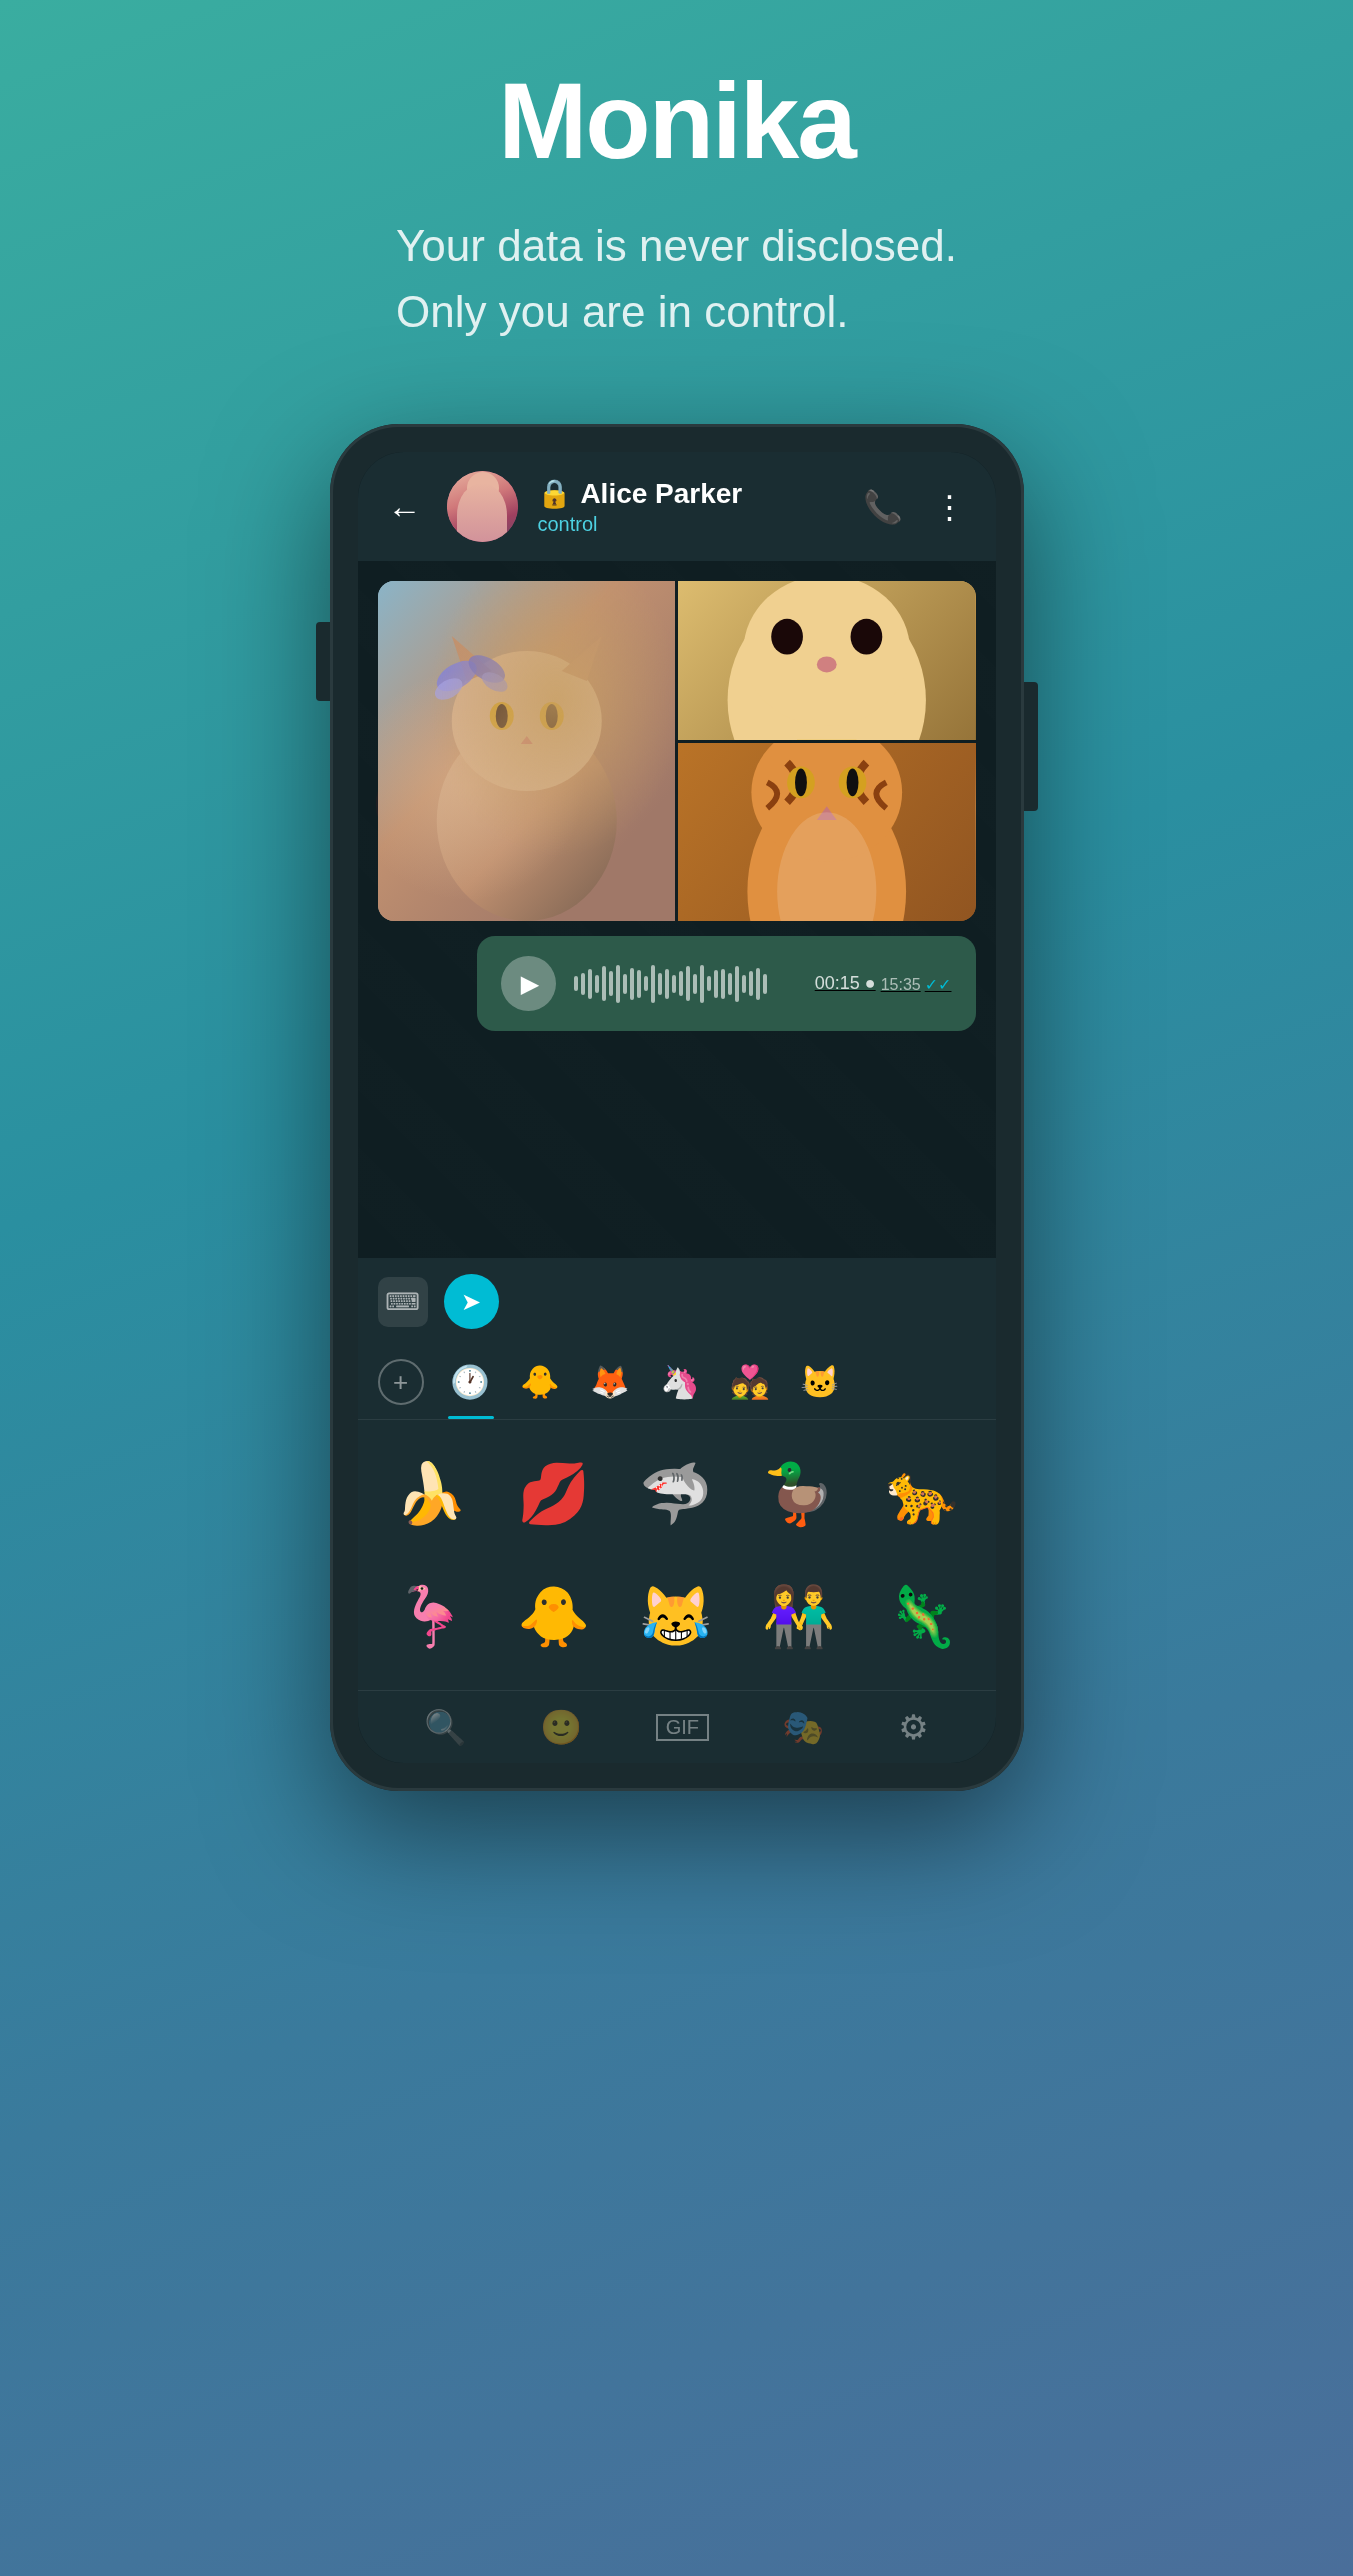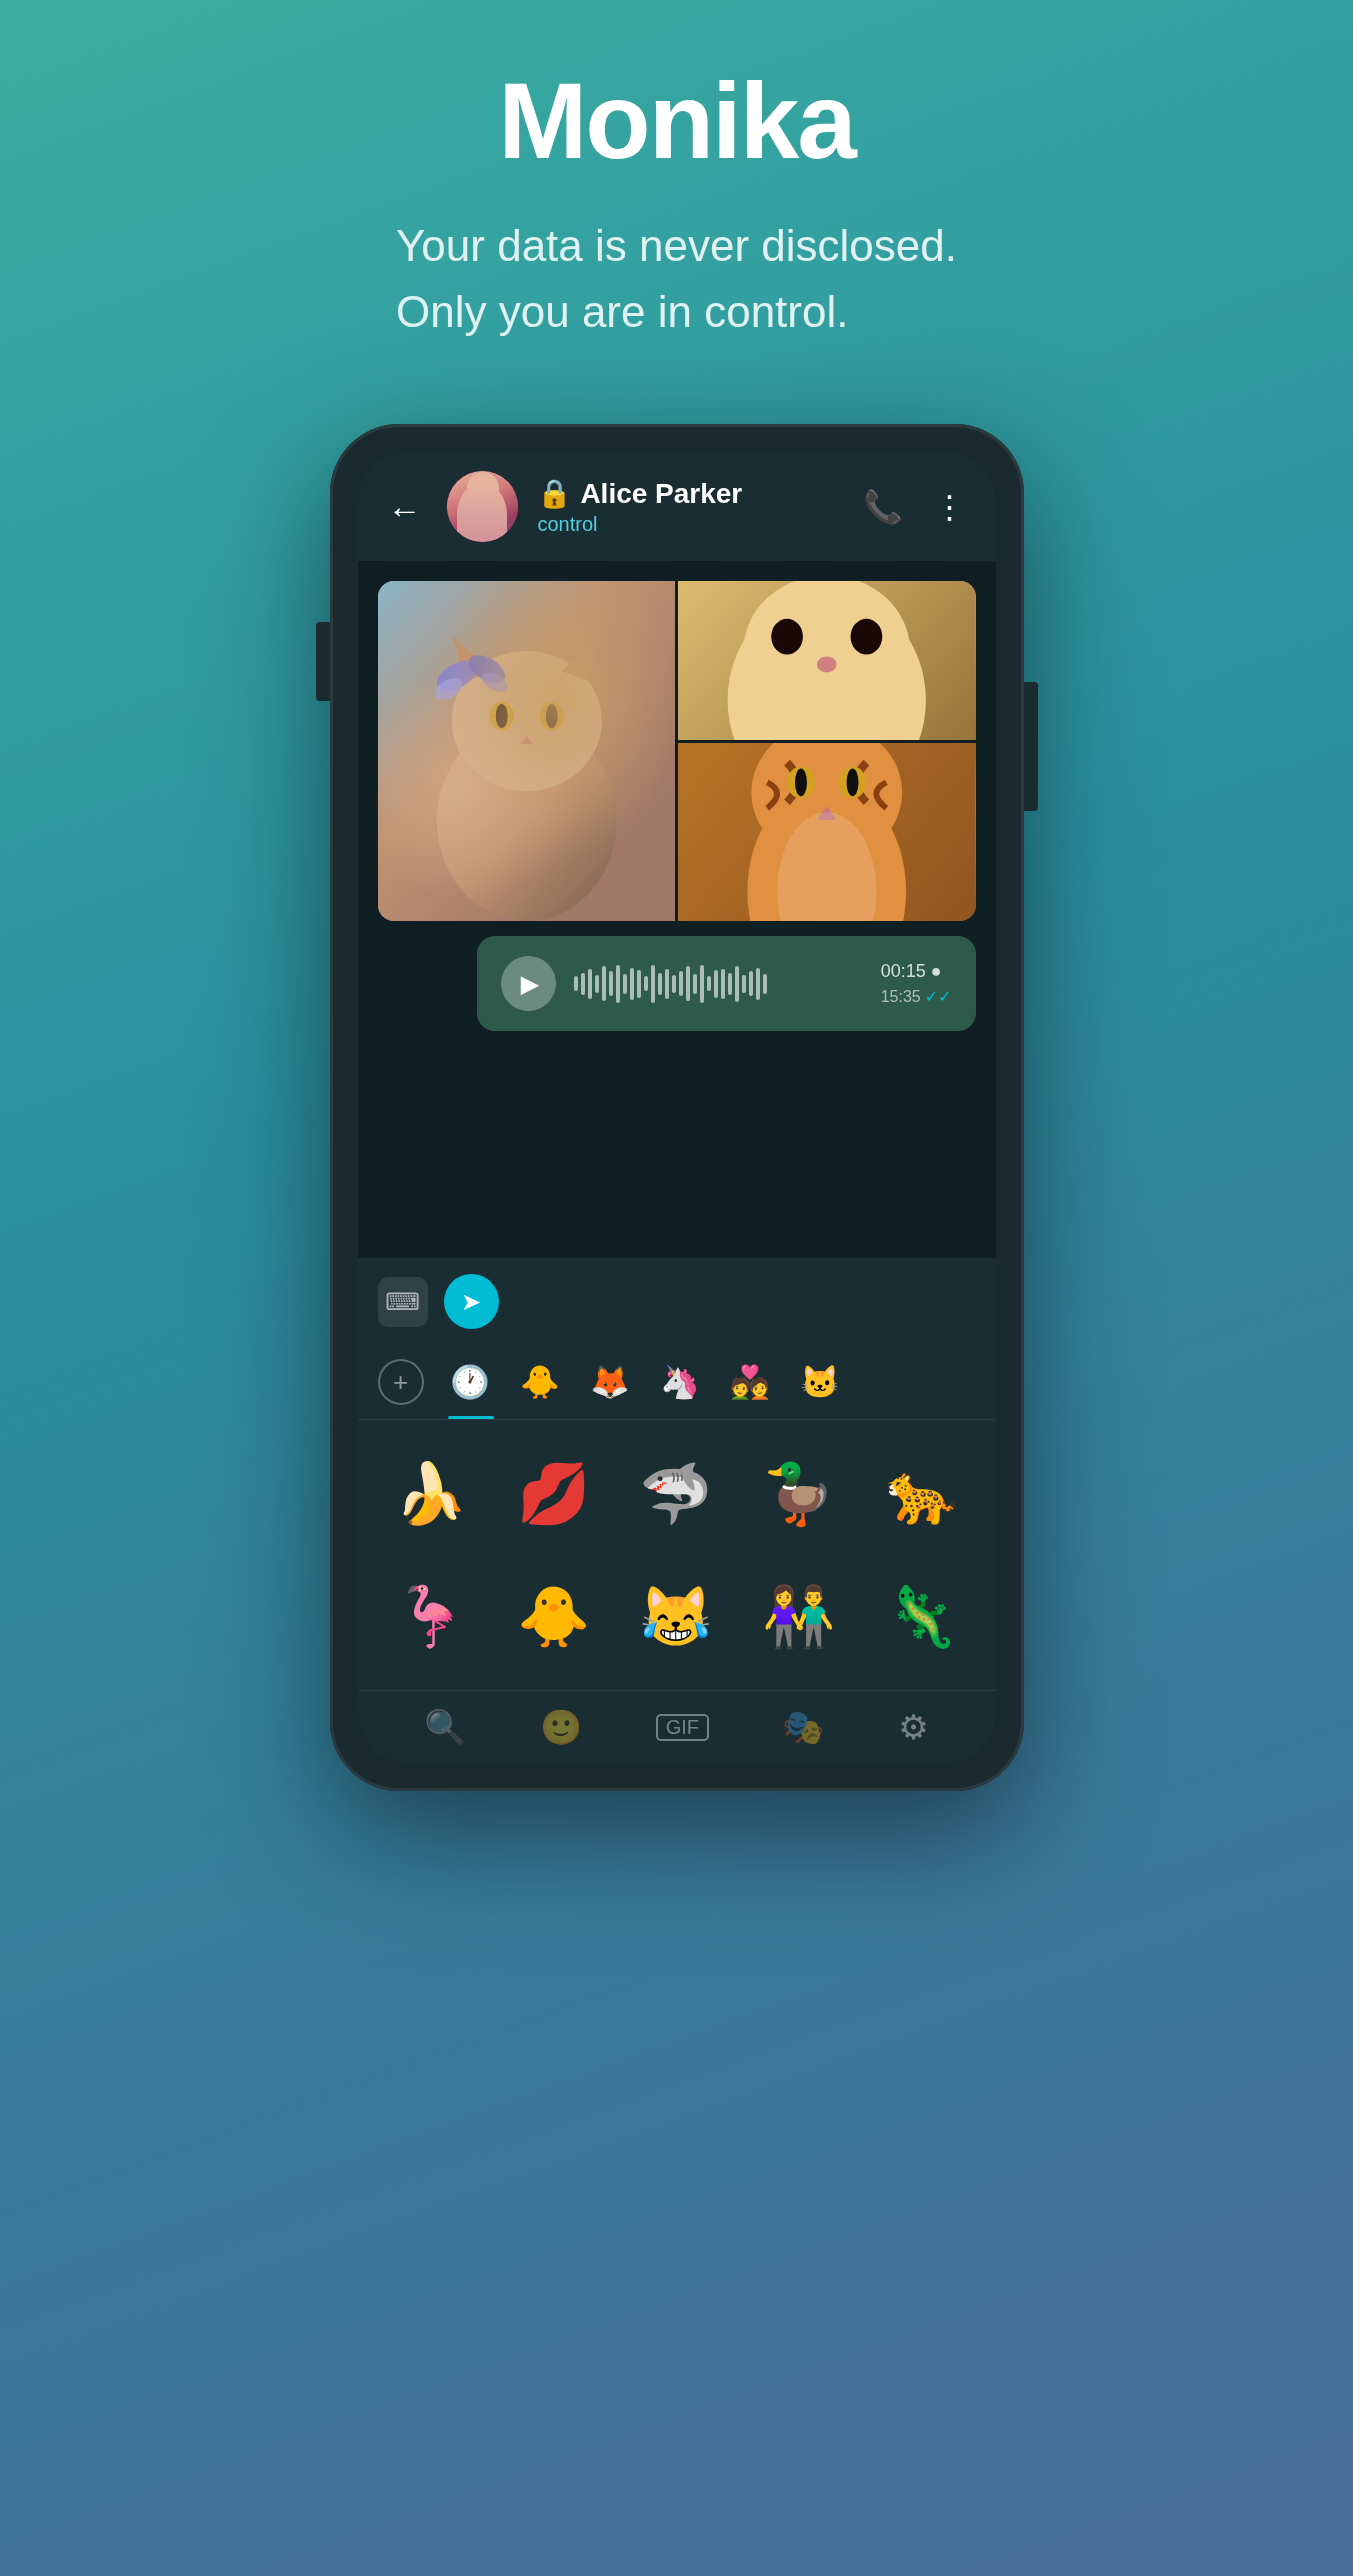--- a/index.html
+++ b/index.html
@@ -274,22 +274,24 @@
     }
 
     .waveform-bar {
       width: 4px;
       background: rgba(255,255,255,0.6);
       border-radius: 2px;
     }
 
     .voice-meta {
       display: flex;
-      flex-direction: column;
+      flex-direction: row;
+      align-items: flex-end;
       gap: 5px;
+      text-decoration: underline;
     }
 
     .voice-duration {
       color: rgba(255,255,255,0.8);
       font-size: 18px;
     }
 
     .voice-time {
       color: rgba(255,255,255,0.6);
       font-size: 16px;
@@ -423,21 +425,21 @@
     }
 
     .bottom-bar-icon {
       color: rgba(255,255,255,0.4);
       font-size: 34px;
     }
     .bottom-bar-icon.gif {
       font-size: 20px;
       border: 2px solid rgba(255,255,255,0.4);
       padding: 0 8px;
-      border-radius: 5px;
+      border-radius: 0;
     }
 
     
     .chat-decoration {
       position: absolute;
       opacity: 0.06;
       font-size: 79px;
     }
 
     .phone-screen-inner {

